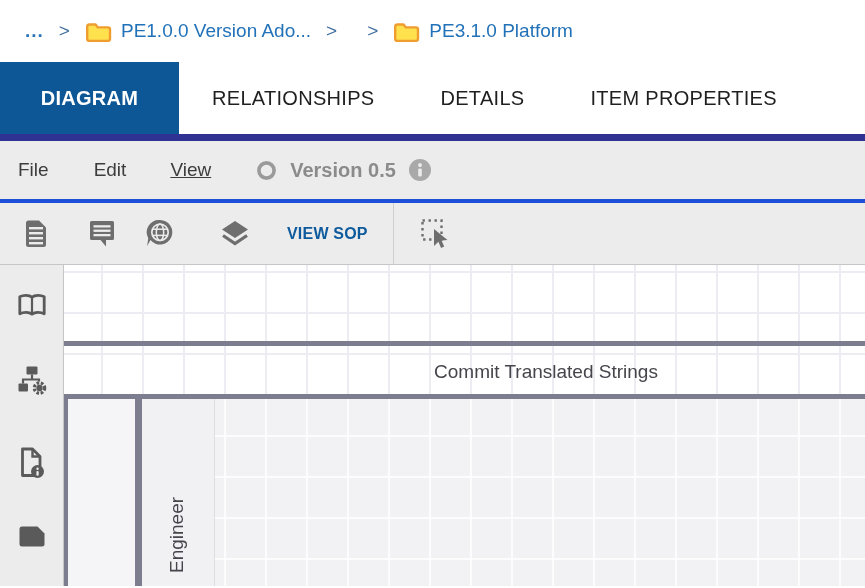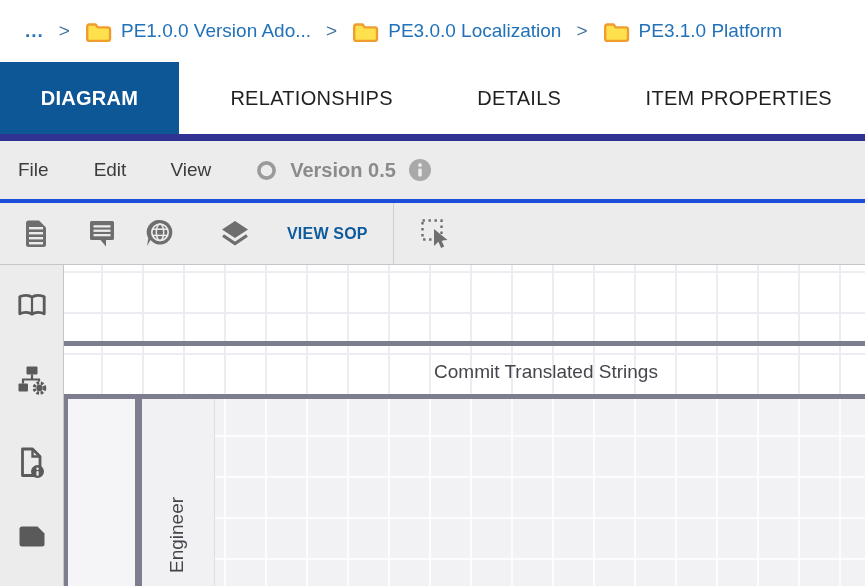--- a/index.html
+++ b/index.html
@@ -9,31 +9,31 @@
   
   .breadcrumb { height:62px; background:#fff; display:flex; align-items:center;
     padding-left:25px; white-space:nowrap; overflow:hidden; }
   .crumb-ellipsis { color:#2a73b9; font-size:19px; font-weight:700; letter-spacing:1px; cursor:pointer; }
   .crumb-sep { color:#41709f; font-size:19px; margin:0 15px; }
   .crumb { display:flex; align-items:center; gap:9px; cursor:pointer; }
   .crumb .label { color:#2272b9; font-size:19px; }
   .folder-svg { display:block; }
 
   
-  .tabbar { height:72px; background:#fff; display:flex; align-items:stretch;justify-content:space-between; }
+  .tabbar { height:72px; background:#fff; display:flex; align-items:stretch; }
   .tab { display:flex; align-items:center; justify-content:center;
     font-size:20px; color:#1f1f1f; letter-spacing:.3px; padding:0 33px; cursor:pointer; }
   .tab.active { background:#0d5796; color:#fff; font-weight:700; width:179px; padding:0; }
   .tab-underline { height:7px; background:#2f3193; }
 
   
   .menubar { height:62px; background:#ececec; border-bottom:4px solid #1d4ed8;
     display:flex; align-items:center; }
   .menu-item { font-size:19px; color:#3c3c3c; cursor:pointer; }
-  .mi-file { margin-left:18px; } .mi-edit { margin-left:45px; } .mi-view { margin-left:44px; }
+  .mi-file { margin-left:18px; } .mi-edit { margin-left:45px; } .mi-view { margin-left:44px;text-decoration:underline; }
   .version-ring { margin-left:44px; display:flex; align-items:center; cursor:pointer; }
   .version-text { margin-left:12px; font-size:20px; font-weight:700; color:#8b8b8b; }
   .info-badge { margin-left:12px; display:flex; align-items:center; cursor:pointer; }
 
   
   .toolbar { height:62px; background:#ececec; border-bottom:1px solid #c6c6c6;
     display:flex; align-items:center; }
   .tb-icon { display:flex; align-items:center; cursor:pointer; }
   .tb-doc { margin-left:22px; } .tb-comment { margin-left:37px; }
   .tb-globe { margin-left:27px; } .tb-layers { margin-left:43px; }
@@ -83,26 +83,20 @@
   <span class="crumb-sep">&gt;</span>
 
   <span class="crumb">
     <svg class="folder-svg" width="27" height="23" viewBox="0 0 27 23">
       <path d="M2.2 6.6 q0-2.1 2.1-2.1 h6.3 l2.1 2.9 h10.2 q2.1 0 2.1 2.1 v9.3 q0 2.1-2.1 2.1 h-18.6 q-2.1 0-2.1-2.1 z" fill="#ffe14d" stroke="#f09d30" stroke-width="2.4" stroke-linejoin="round"></path>
     </svg>
     <span class="label">PE1.0.0 Version Ado...</span>
   </span>
   <span class="crumb-sep">&gt;</span>
 
-  <span class="crumb">
-    <svg class="folder-svg" width="27" height="23" viewBox="0 0 27 23">
-      <path d="M2.2 6.6 q0-2.1 2.1-2.1 h6.3 l2.1 2.9 h10.2 q2.1 0 2.1 2.1 v9.3 q0 2.1-2.1 2.1 h-18.6 q-2.1 0-2.1-2.1 z" fill="#ffe14d" stroke="#f09d30" stroke-width="2.4" stroke-linejoin="round"></path>
-    </svg>
-    <span class="label">PE3.0.0 Localization</span>
-  </span>
   <span class="crumb-sep">&gt;</span>
 
   <span class="crumb">
     <svg class="folder-svg" width="27" height="23" viewBox="0 0 27 23">
       <path d="M2.2 6.6 q0-2.1 2.1-2.1 h6.3 l2.1 2.9 h10.2 q2.1 0 2.1 2.1 v9.3 q0 2.1-2.1 2.1 h-18.6 q-2.1 0-2.1-2.1 z" fill="#ffe14d" stroke="#f09d30" stroke-width="2.4" stroke-linejoin="round"></path>
     </svg>
     <span class="label">PE3.1.0 Platform</span>
   </span>
 </div>
 

